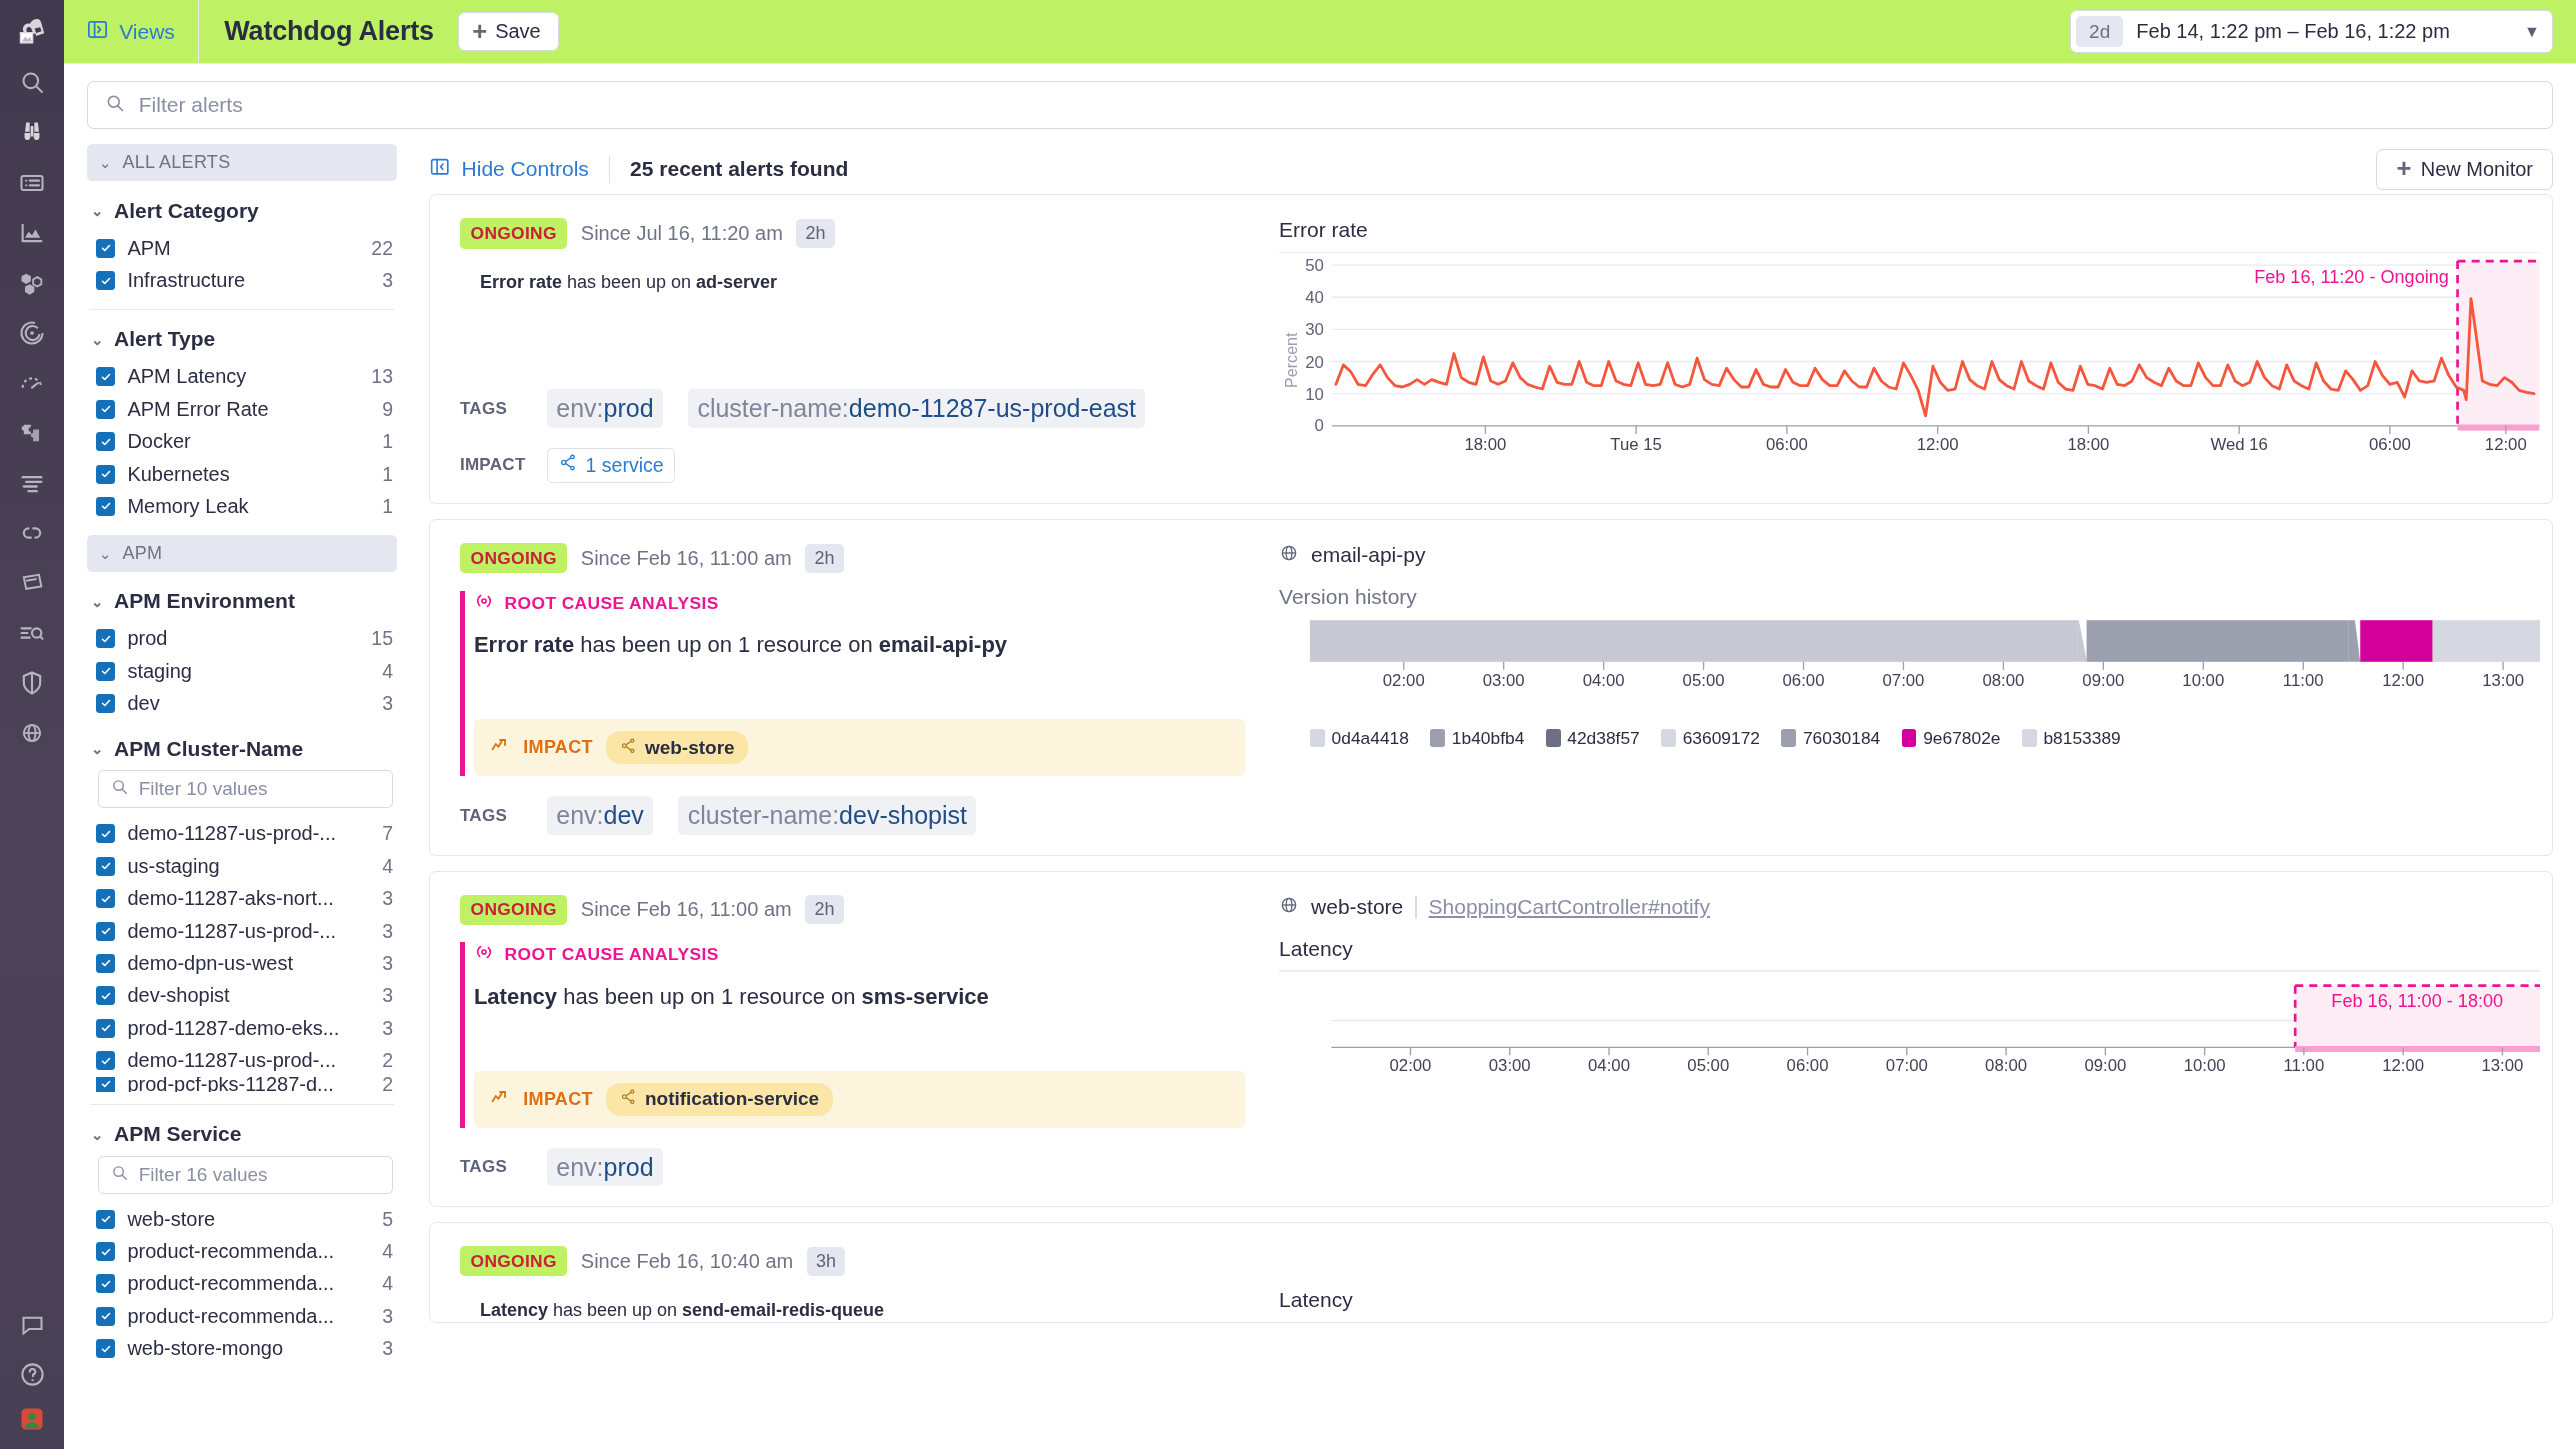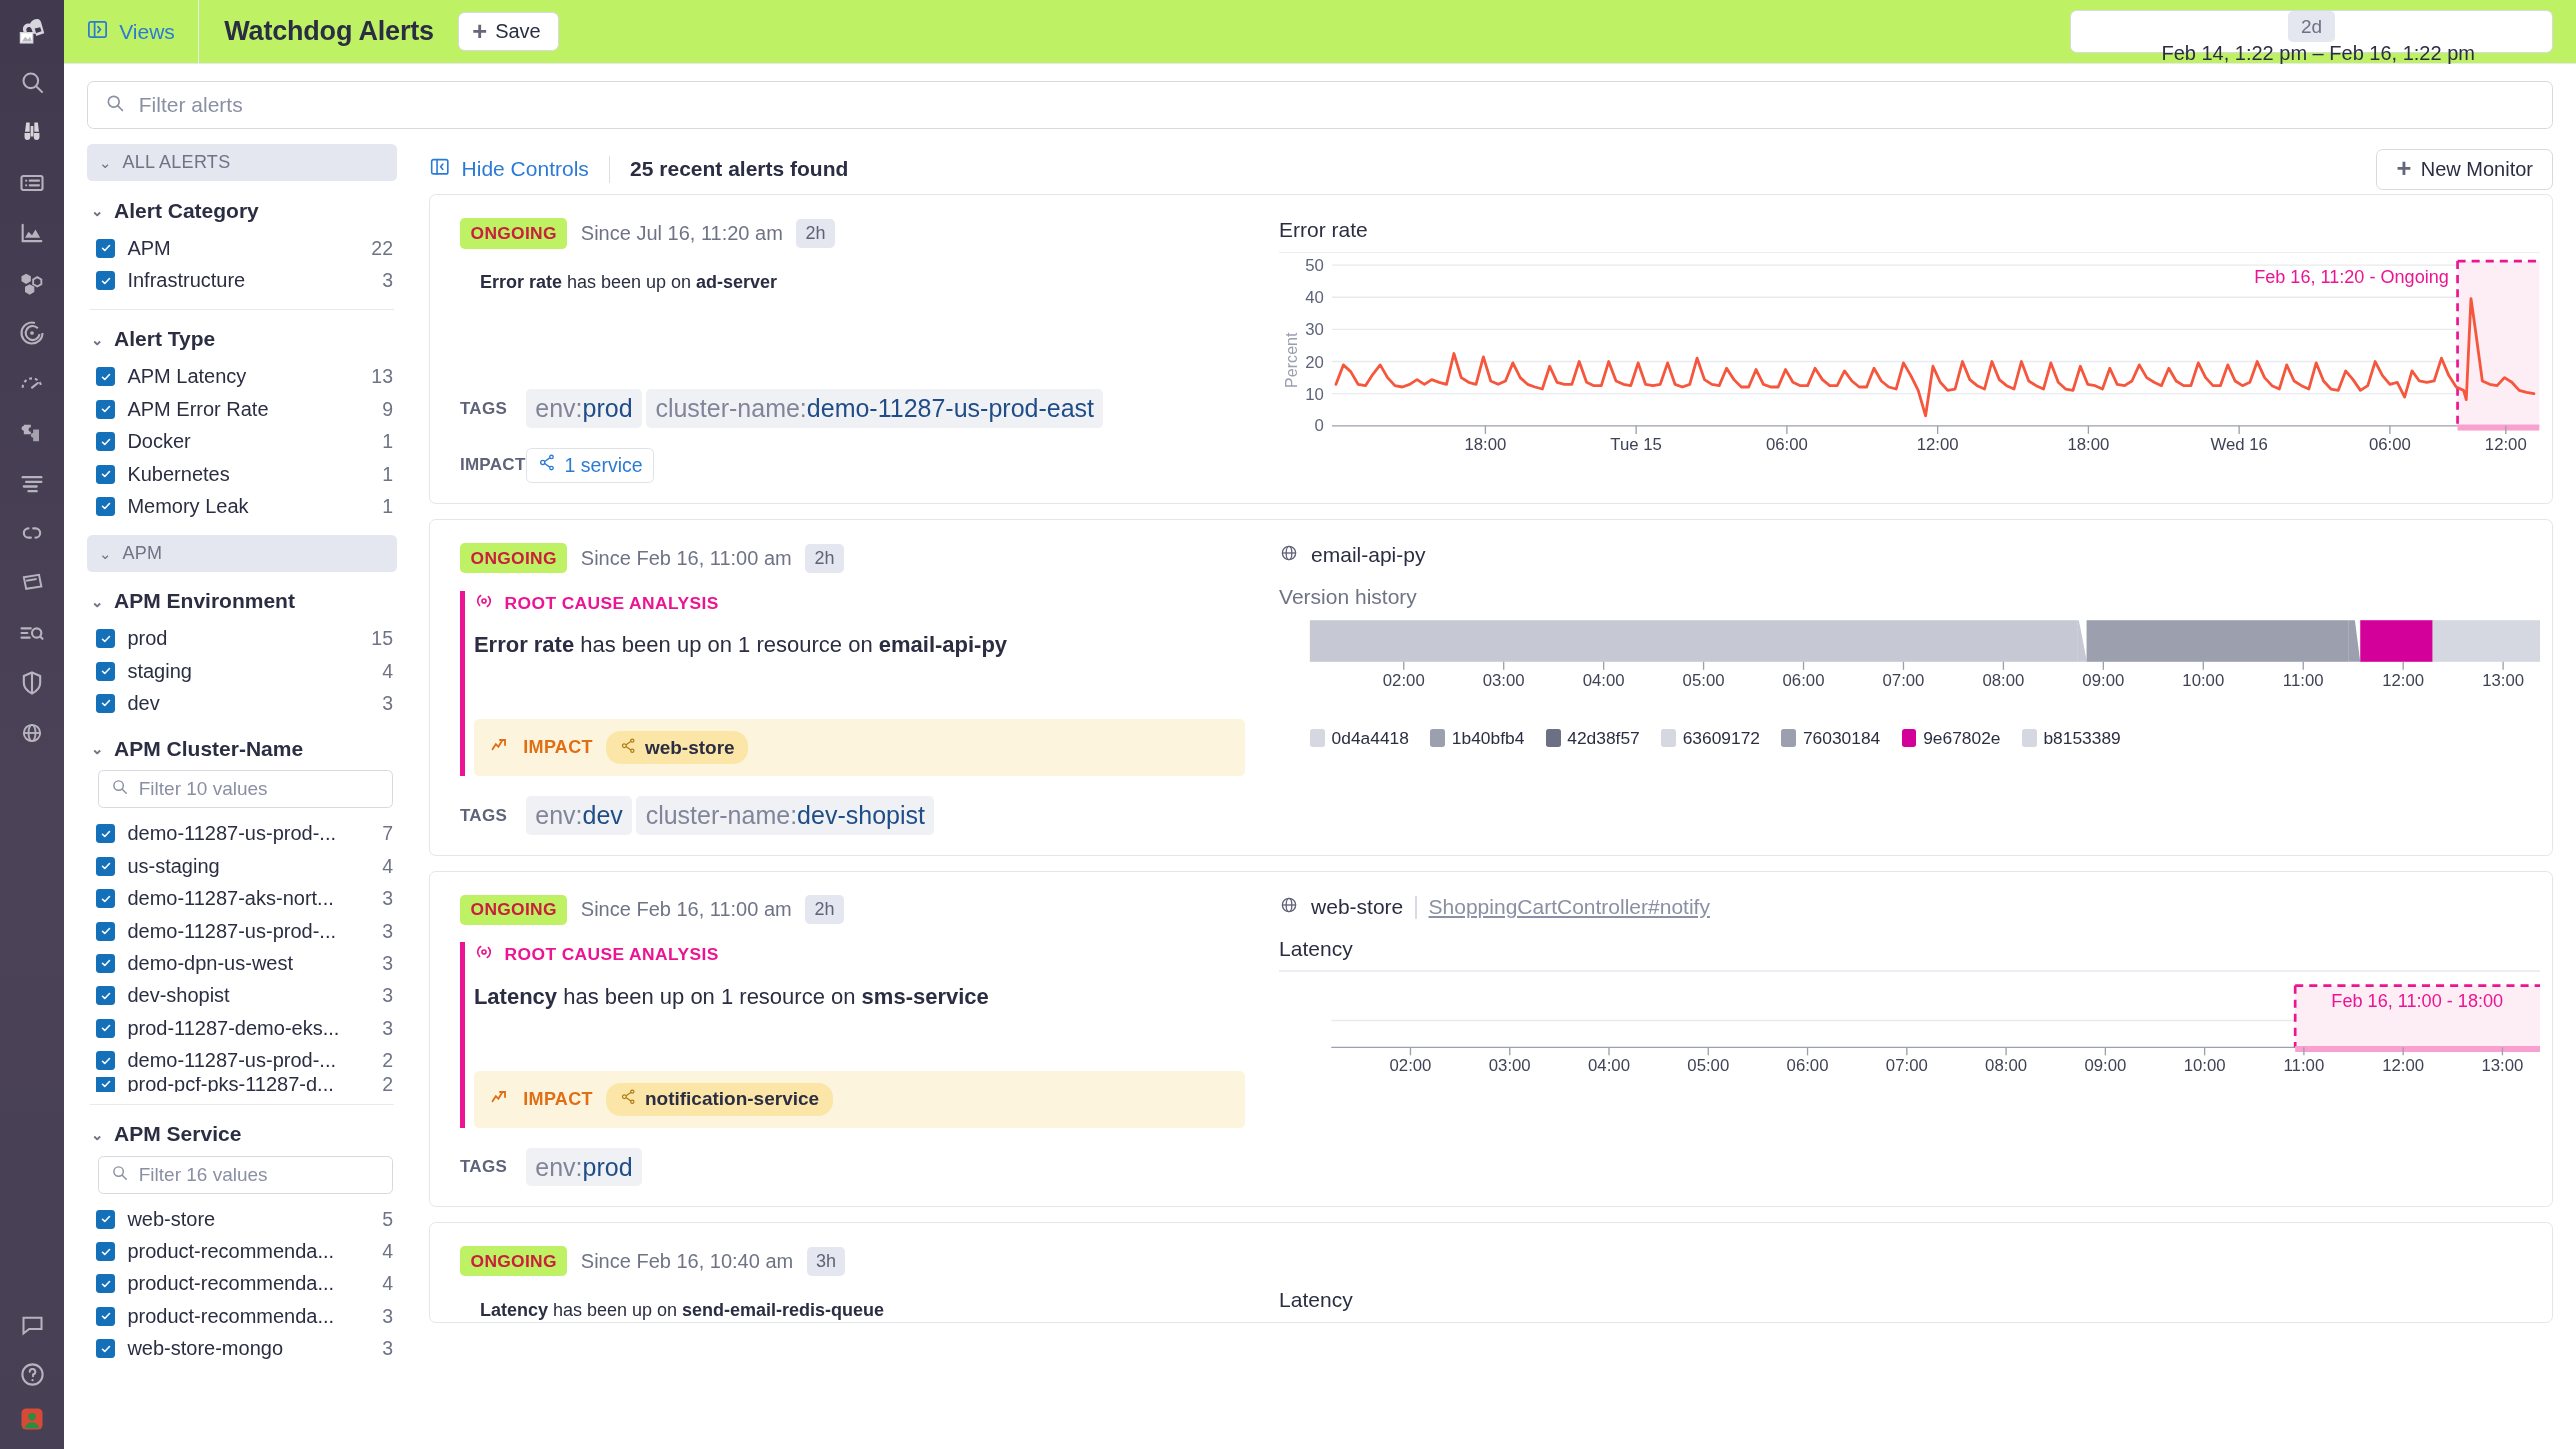--- a/index.html
+++ b/index.html
@@ -44,21 +44,21 @@
   .page-title { font-size: 27px; font-weight: 700; margin: 0 24px 0 25.5px; letter-spacing: -0.2px; }
   .save-btn {
     display: flex; align-items: center; gap: 8px;
     border: 1.3px solid #d7d9e0; border-radius: 6.7px; padding: 7.4px 17.4px 7.4px 13.4px;
     cursor: pointer; background: #fff; font-size: 20px;
   }
   .plus { font-size: 25.5px; color: #65687a; line-height: .7; font-weight: 600; }
   .topbar-spacer { flex: 1 1 auto; }
   .timepicker {
     display: flex; align-items: center; border: 1.3px solid #d7d9e0; border-radius: 6.7px;
-    height: 43px; width: 483px; padding: 0 5.4px 0 5.4px; cursor: pointer; background: #fff; flex-direction: column;
+    height: 43px; width: 483px; padding: 0 5.4px 0 5.4px; cursor: pointer; background: #fff;
   }
   .tp-badge {
     background: #e4e7ef; color: #6c7185; border-radius: 4.7px;
     padding: 4.7px 12.7px; font-size: 19px;
   }
   .tp-range { margin-left: 13.4px; font-size: 20px; color: #2b2e42; flex: 1 1 auto; }
   .tp-caret { color: #5b5f72; font-size: 16px; margin-right: 6.7px; }
 
   
   .searchrow { padding: 17.4px 23px 14.8px 23px; background: #fff; }
@@ -143,21 +143,21 @@
   .impact-band {
     background: #fdf4dd; border-radius: 5.4px; margin-top: 59px;
     display: flex; align-items: center; gap: 13.4px; padding: 12px 16px;
   }
   .impact-lbl { color: #e06f14; font-weight: 700; font-size: 18px; letter-spacing: 0.3px; }
   .impact-chip {
     background: #fbe6a8; border-radius: 14.8px; padding: 5.4px 13.4px;
     display: flex; align-items: center; gap: 8px; font-weight: 700; font-size: 19px; color: #2b2e42;
   }
 
-  .metarow { display: flex; align-items: center; gap: 4px; margin-top: 20px; }
+  .metarow { display: flex; align-items: center; gap: 25px; margin-top: 20px; }
   .meta-lbl { color: #5f637a; font-weight: 700; font-size: 17px; letter-spacing: 0.3px; width: 62px; flex: 0 0 62px;}
   .tag {
     background: #f0f1f5; border-radius: 4.7px; padding: 4.7px 9.4px; font-size: 25px;
     color: #80859a; white-space: nowrap;
   }
   .tag b { color: #1f4d88; font-weight: 400; }
   .svc-chip {
     border: 1.3px solid #e0e2ea; border-radius: 5.4px; background: #fff;
     display: flex; align-items: center; gap: 8px; padding: 4.7px 10.7px;
     color: #2b7bd6; font-size: 19.5px; cursor: pointer;

